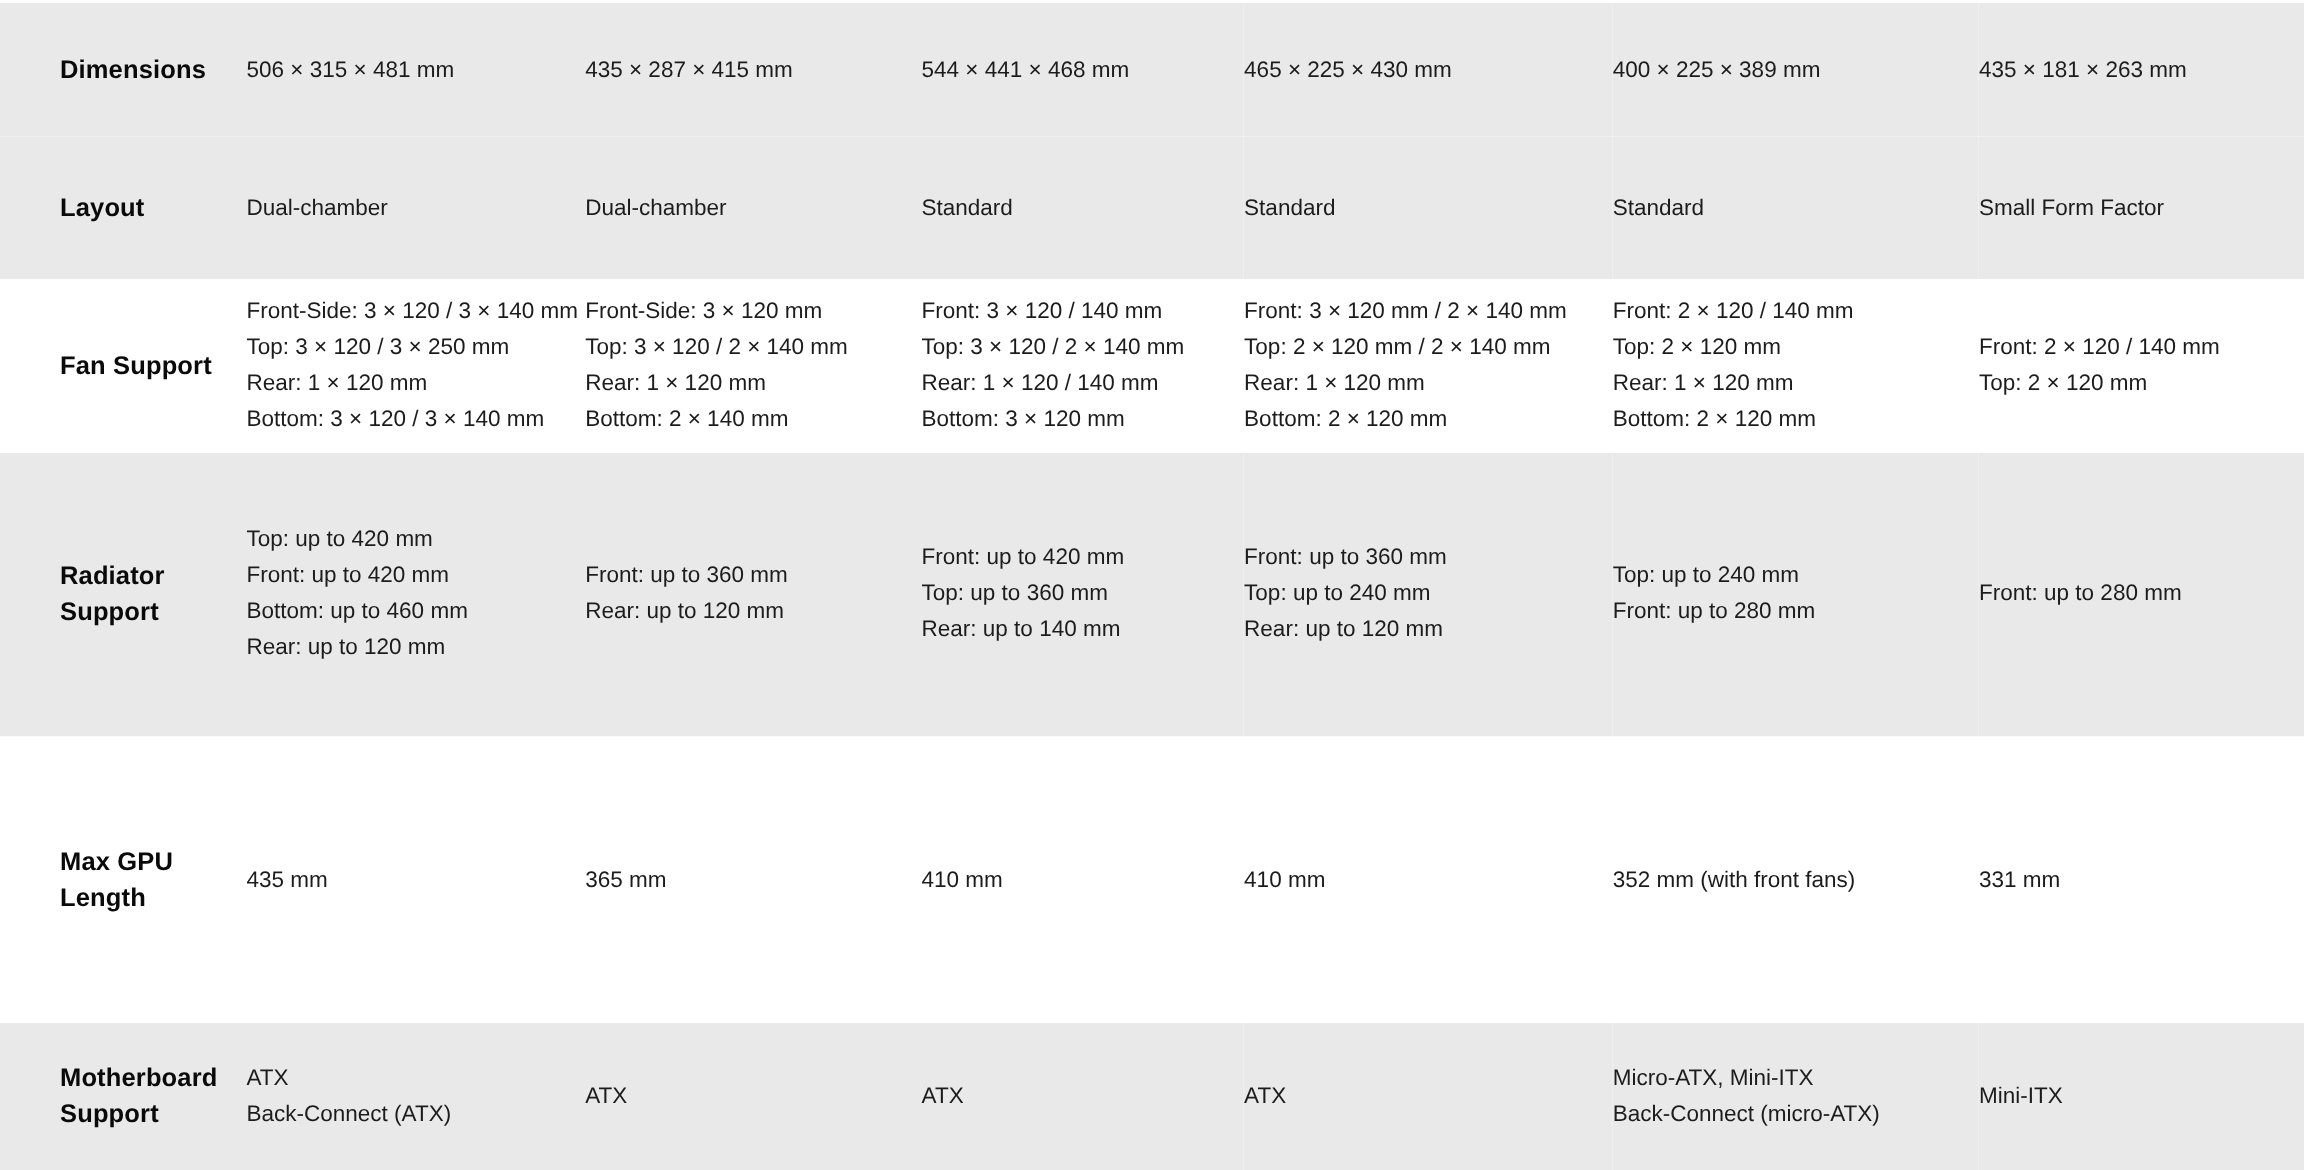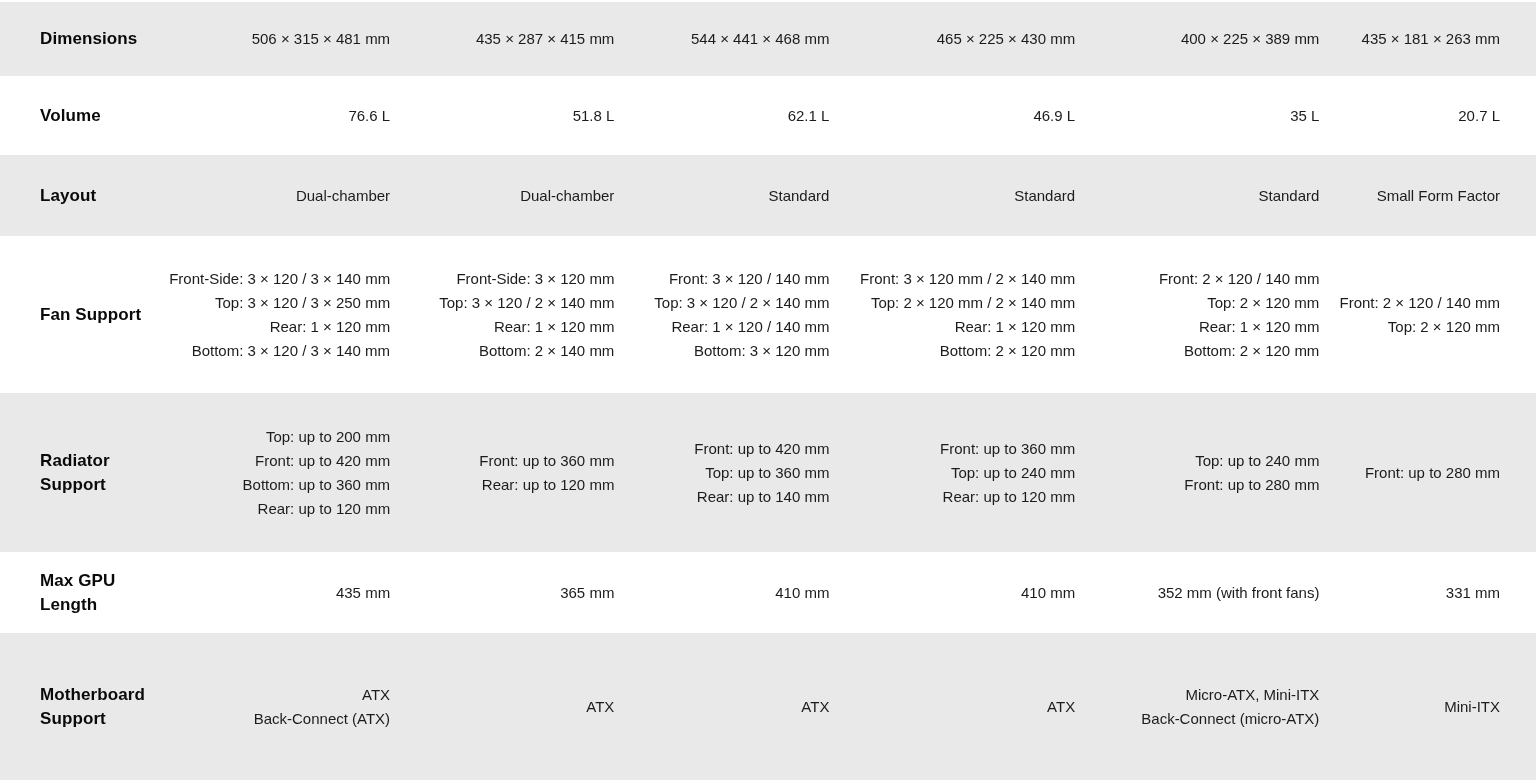--- a/index.html
+++ b/index.html
@@ -21,21 +21,21 @@
     text-align: left;
     vertical-align: middle;
     padding-left: 40px;
     font-size: 17px;
     font-weight: 700;
     color: #0a0a0a;
     line-height: 24px;
     letter-spacing: 0.1px;
   }
   td {
-    text-align: right;
+    text-align: left;
     vertical-align: middle;
     font-size: 15px;
     color: #1c1c1c;
     line-height: 24px;
   }
   td:last-child { padding-right: 36px; }
   
   tr:nth-child(1) { height: 75px; }
   tr:nth-child(2) { height: 79px; }
   tr:nth-child(3) { height: 81px; }
@@ -73,41 +73,20 @@
         <td data-name="spec-cell">
           <div class="line" data-name="spec-line">465 × 225 × 430 mm</div>
         </td>
         <td data-name="spec-cell">
           <div class="line" data-name="spec-line">400 × 225 × 389 mm</div>
         </td>
         <td data-name="spec-cell">
           <div class="line" data-name="spec-line">435 × 181 × 263 mm</div>
         </td>
       </tr>
-      <tr class="plain" data-name="table-row">
-        <th data-name="row-label">Volume</th>
-        <td data-name="spec-cell">
-          <div class="line" data-name="spec-line">76.6 L</div>
-        </td>
-        <td data-name="spec-cell">
-          <div class="line" data-name="spec-line">51.8 L</div>
-        </td>
-        <td data-name="spec-cell">
-          <div class="line" data-name="spec-line">62.1 L</div>
-        </td>
-        <td data-name="spec-cell">
-          <div class="line" data-name="spec-line">46.9 L</div>
-        </td>
-        <td data-name="spec-cell">
-          <div class="line" data-name="spec-line">35 L</div>
-        </td>
-        <td data-name="spec-cell">
-          <div class="line" data-name="spec-line">20.7 L</div>
-        </td>
-      </tr>
       <tr class="band" data-name="table-row">
         <th data-name="row-label">Layout</th>
         <td data-name="spec-cell">
           <div class="line" data-name="spec-line">Dual-chamber</div>
         </td>
         <td data-name="spec-cell">
           <div class="line" data-name="spec-line">Dual-chamber</div>
         </td>
         <td data-name="spec-cell">
           <div class="line" data-name="spec-line">Standard</div>
@@ -155,23 +134,23 @@
           <div class="line" data-name="spec-line">Bottom: 2 × 120 mm</div>
         </td>
         <td data-name="spec-cell">
           <div class="line" data-name="spec-line">Front: 2 × 120 / 140 mm</div>
           <div class="line" data-name="spec-line">Top: 2 × 120 mm</div>
         </td>
       </tr>
       <tr class="band" data-name="table-row">
         <th data-name="row-label">Radiator Support</th>
         <td data-name="spec-cell">
-          <div class="line" data-name="spec-line">Top: up to 200 mm</div>
+          <div class="line" data-name="spec-line">Top: up to 420 mm</div>
           <div class="line" data-name="spec-line">Front: up to 420 mm</div>
-          <div class="line" data-name="spec-line">Bottom: up to 360 mm</div>
+          <div class="line" data-name="spec-line">Bottom: up to 460 mm</div>
           <div class="line" data-name="spec-line">Rear: up to 120 mm</div>
         </td>
         <td data-name="spec-cell">
           <div class="line" data-name="spec-line">Front: up to 360 mm</div>
           <div class="line" data-name="spec-line">Rear: up to 120 mm</div>
         </td>
         <td data-name="spec-cell">
           <div class="line" data-name="spec-line">Front: up to 420 mm</div>
           <div class="line" data-name="spec-line">Top: up to 360 mm</div>
           <div class="line" data-name="spec-line">Rear: up to 140 mm</div>

